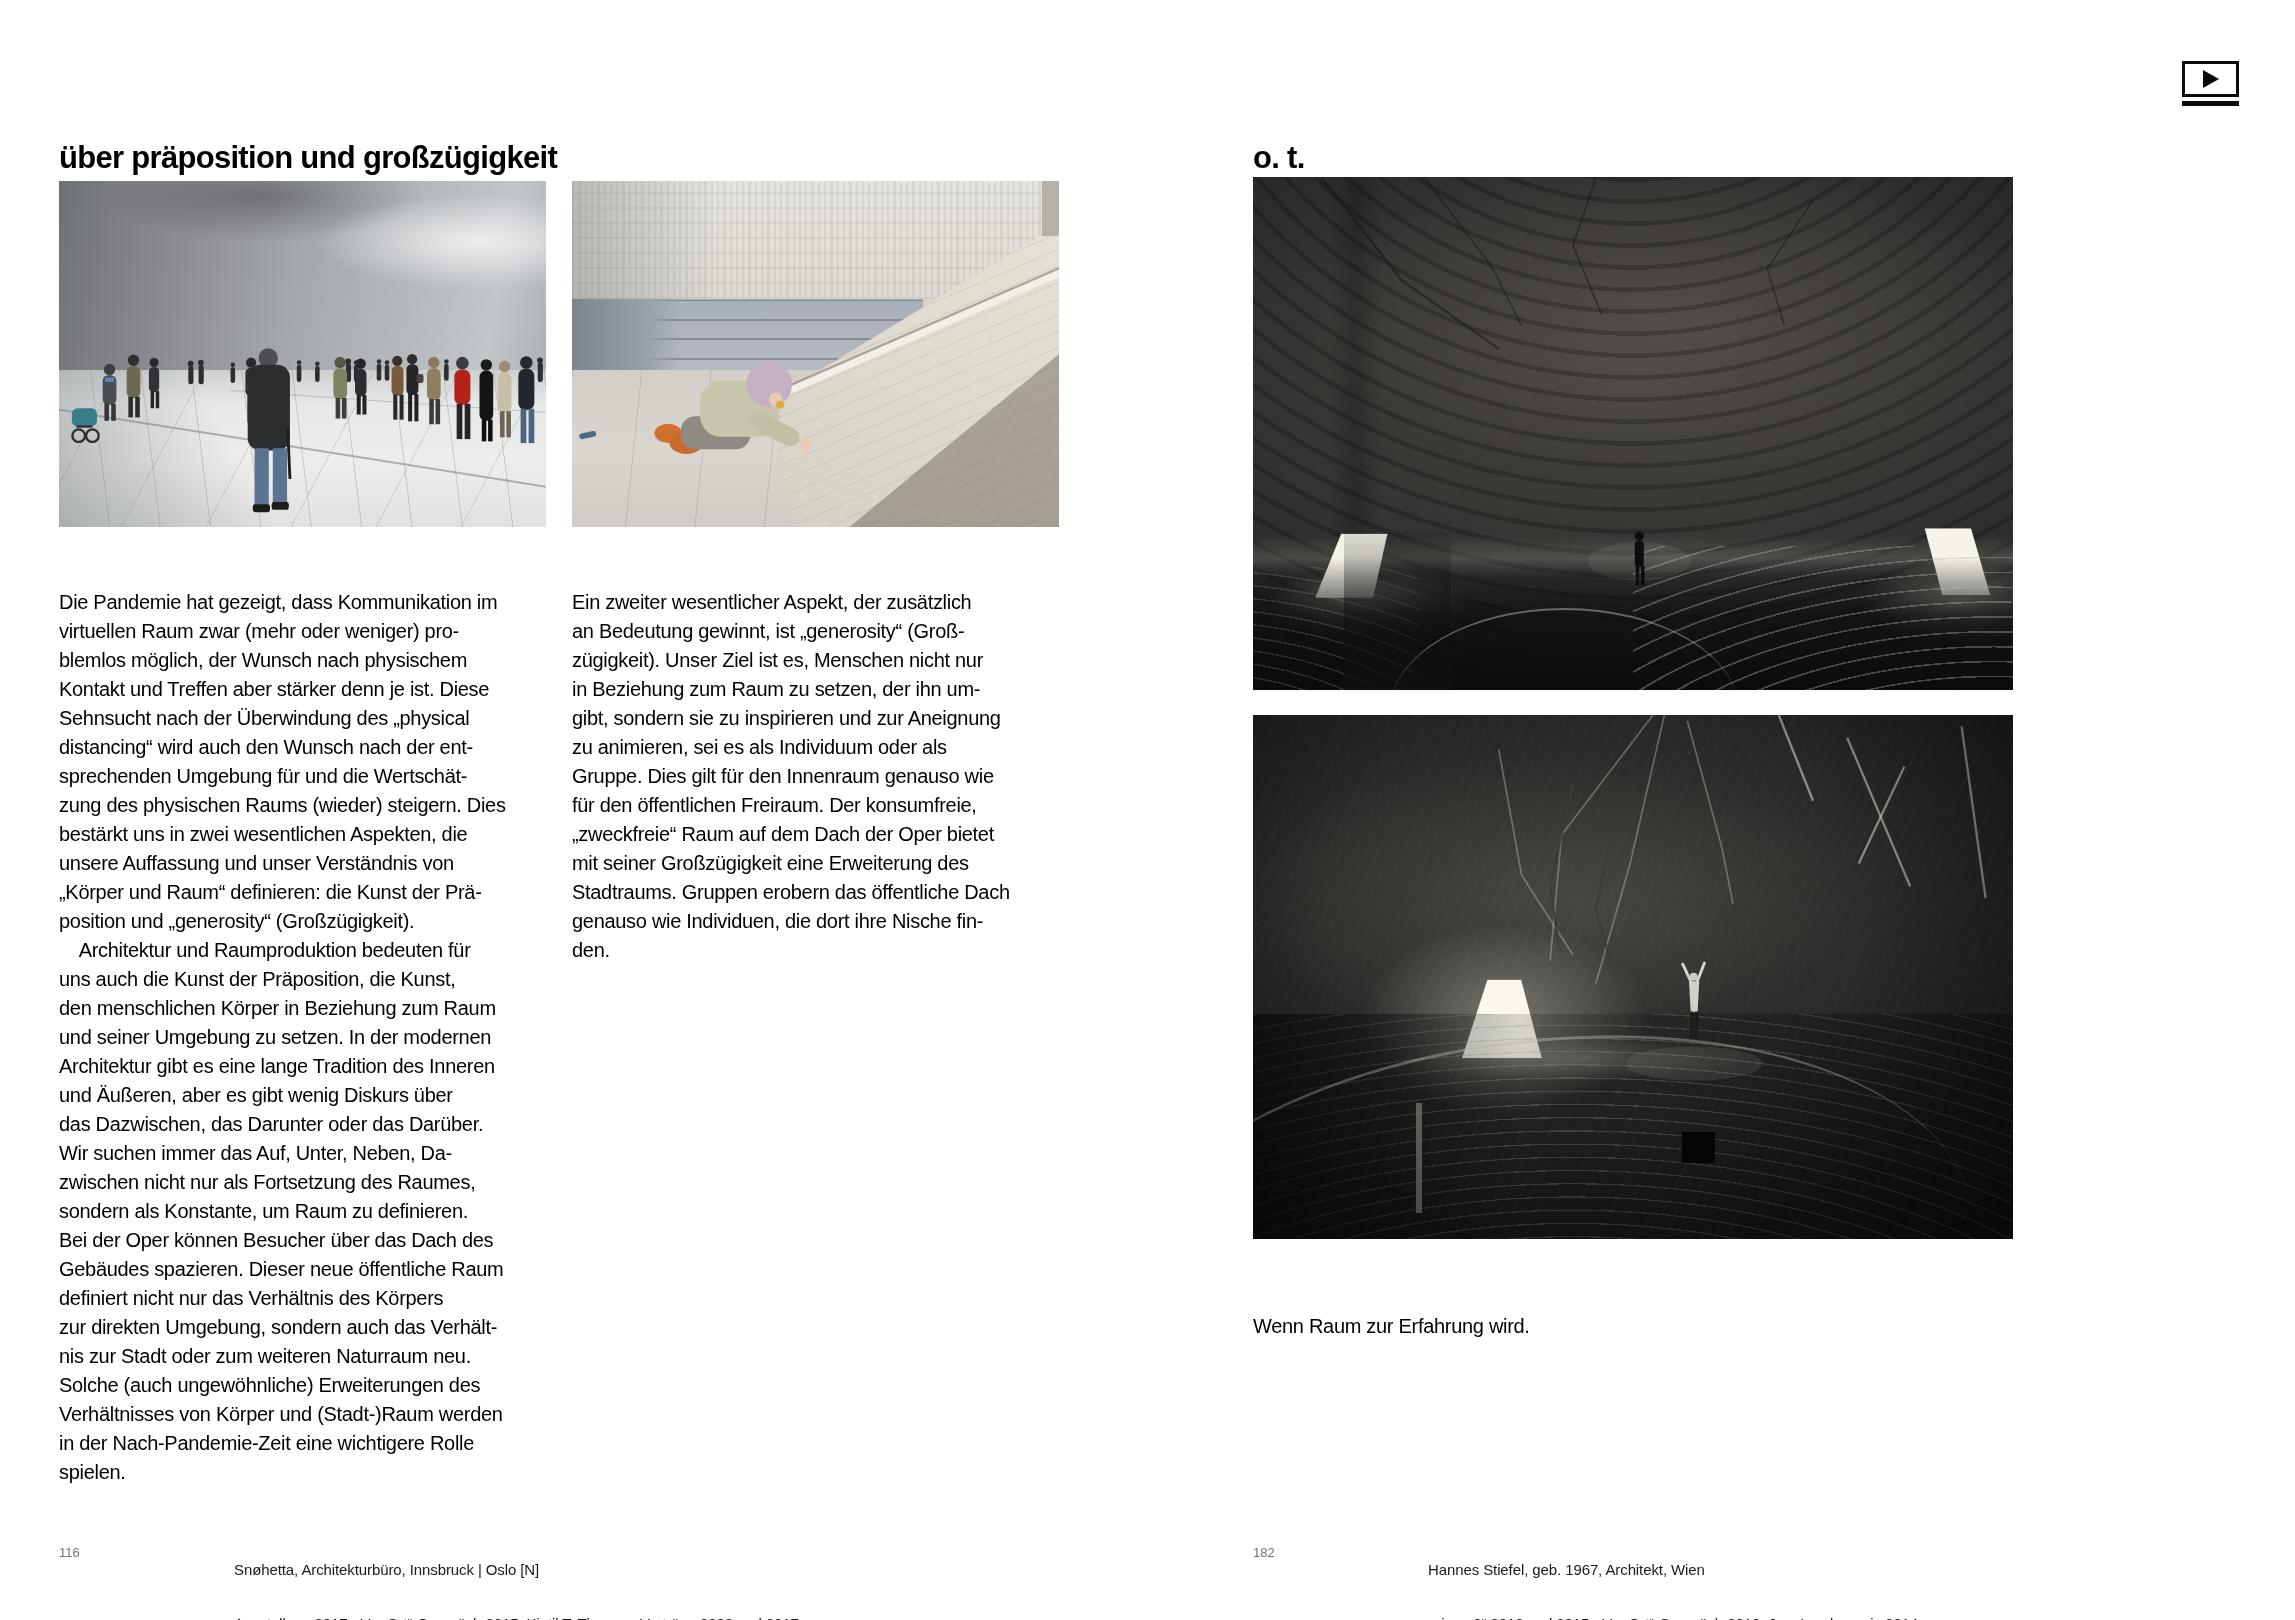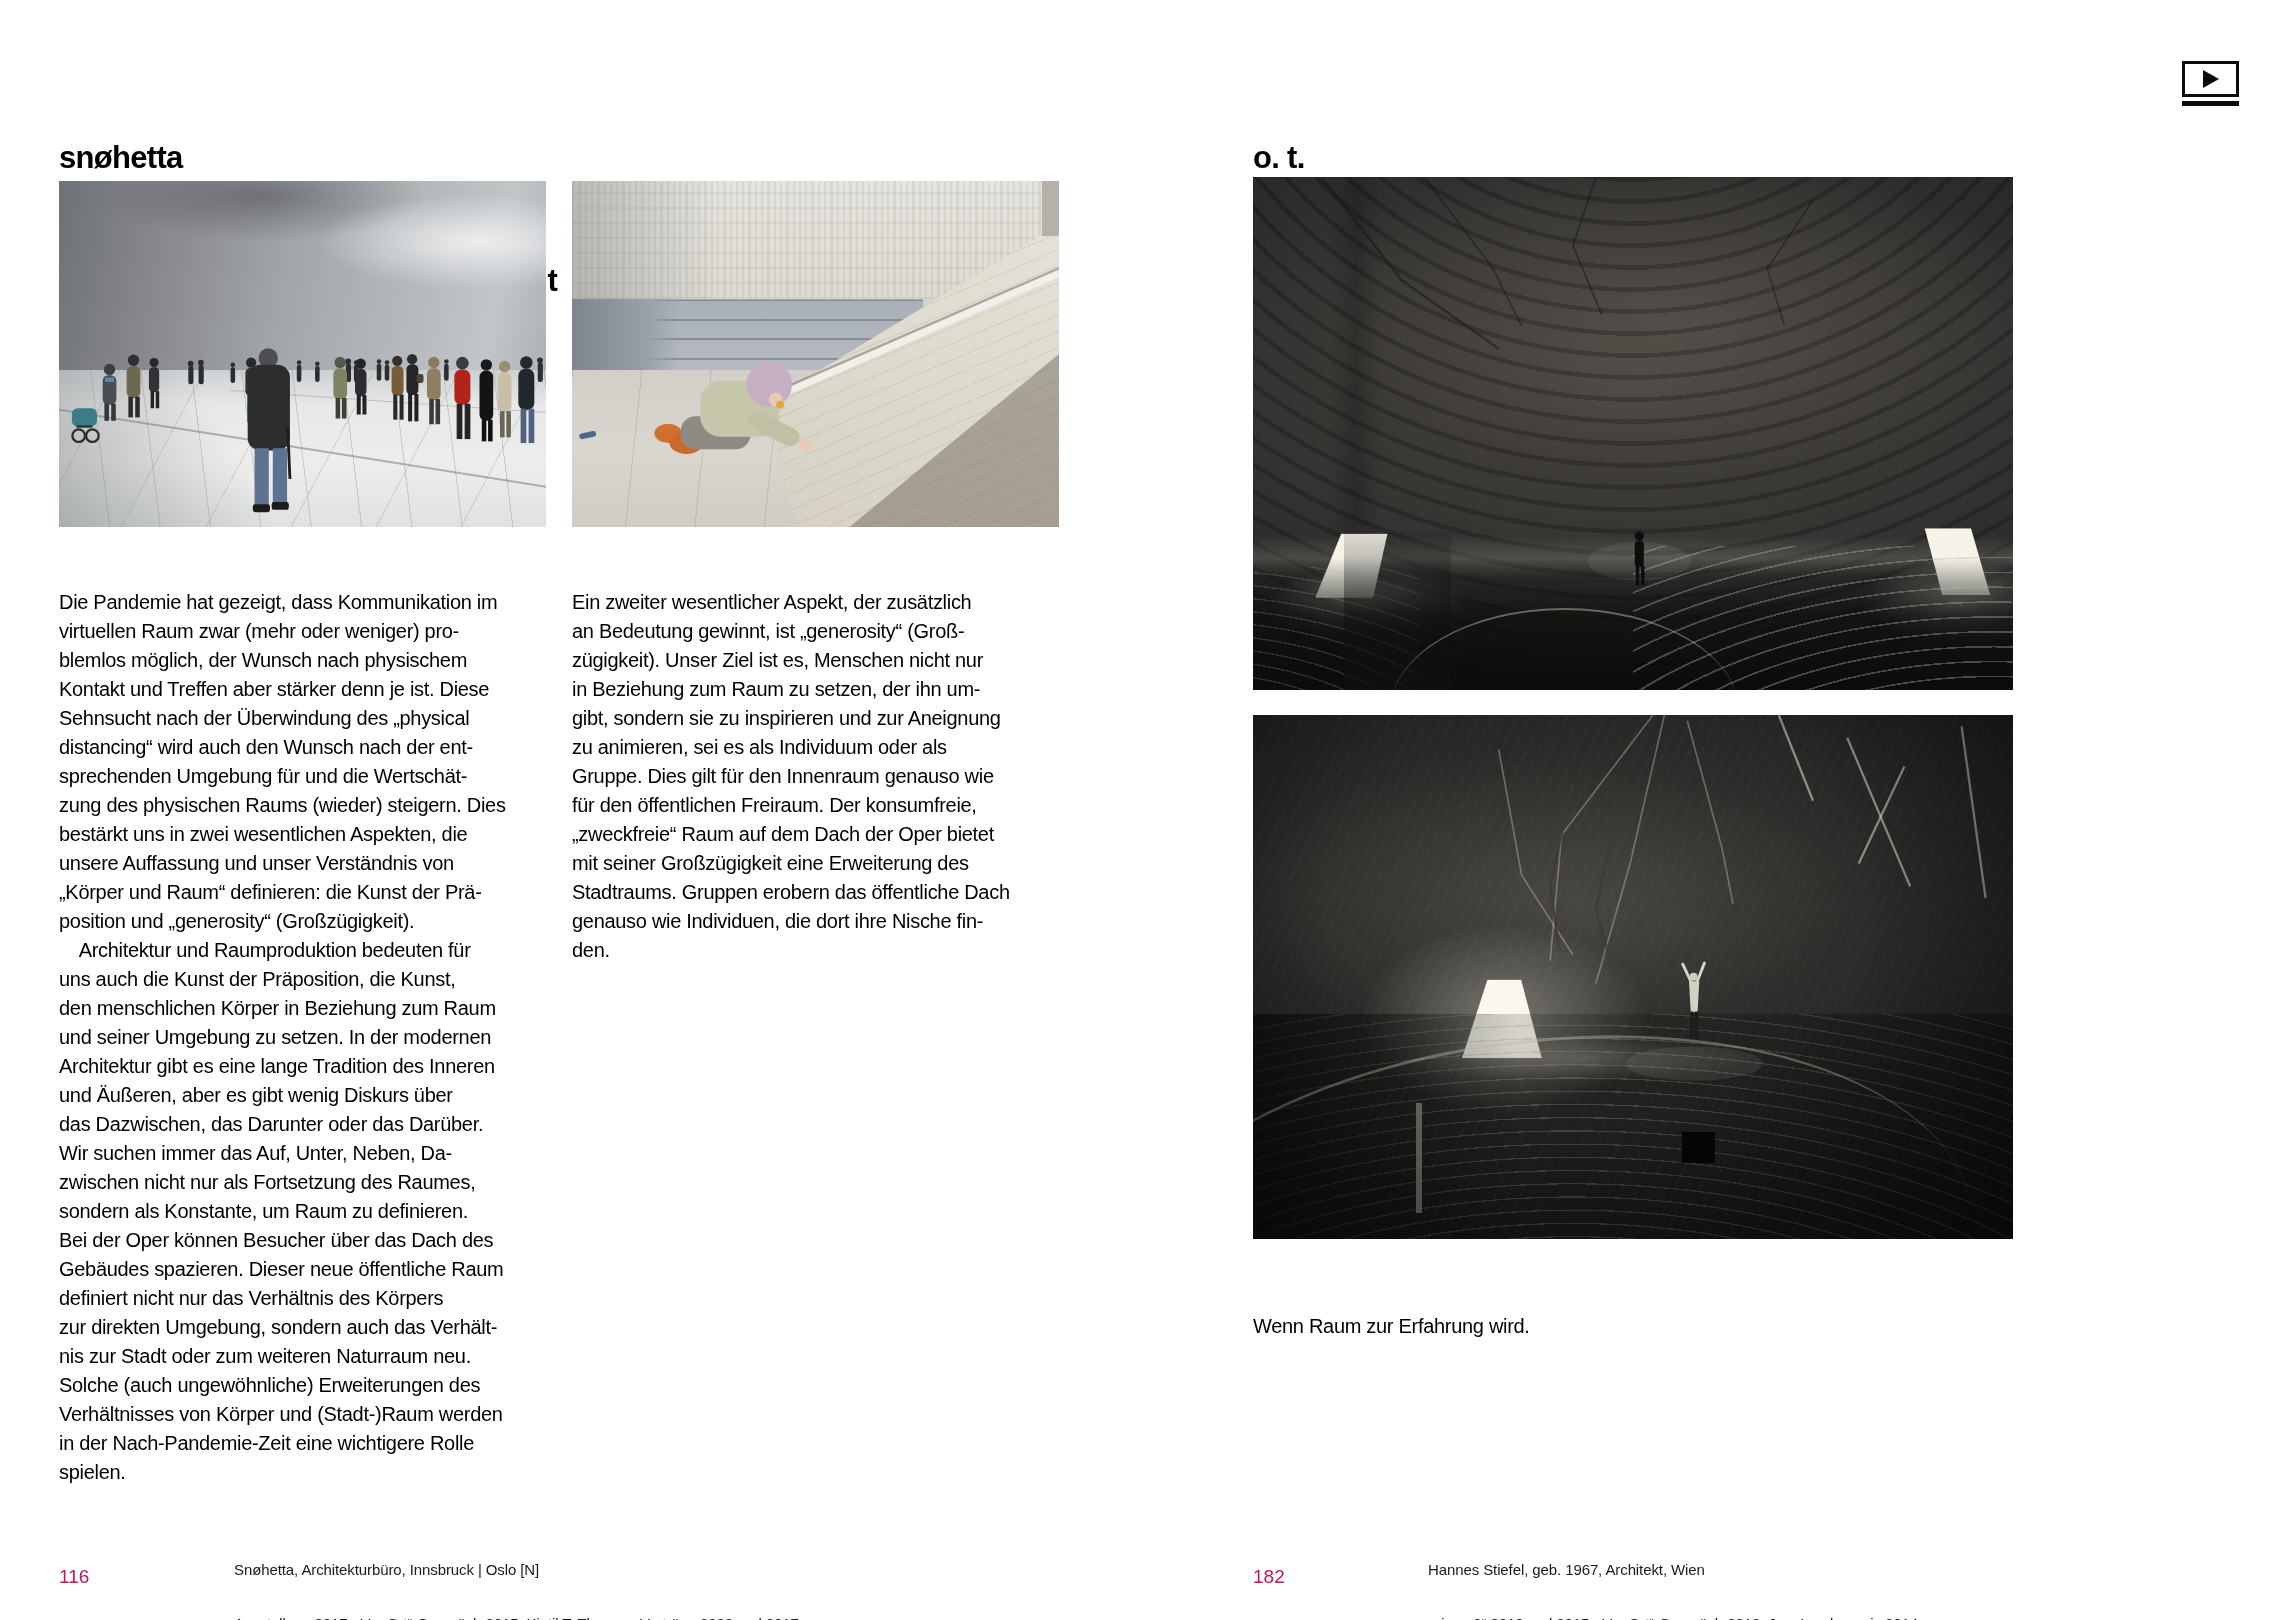--- a/index.html
+++ b/index.html
@@ -4,21 +4,21 @@
 <style>
   html,body{margin:0;padding:0;background:#ffffff;}
   body{width:2295px;height:1620px;position:relative;overflow:hidden;
        font-family:"Liberation Sans","DejaVu Sans",sans-serif;color:#000;}
   .abs{position:absolute;}
   
   .page-title{font-size:31px;font-weight:bold;line-height:41px;letter-spacing:-0.7px;white-space:pre-wrap;}
   .body-col{font-size:20px;line-height:29px;letter-spacing:-0.3px;white-space:pre-wrap;}
   .caption{font-size:20px;line-height:29px;letter-spacing:-0.3px;white-space:pre-wrap;}
   .credits{font-size:15px;line-height:17.7px;letter-spacing:-0.1px;color:#1a1a1a;white-space:pre-wrap;}
-  .page-num{font-size:19px;line-height:17.7px;color:#be185d;margin-top:24px;}
+  .page-num{font-size:13px;line-height:17.7px;color:#737373;}
   
   .photo{overflow:hidden;}
   .photo *{position:absolute;}
   
   .p1-sky{left:0;top:0;width:100%;height:190px;
     background:
       radial-gradient(ellipse 60% 45% at 86% 32%, rgba(238,240,241,.95) 0%, rgba(238,240,241,0) 55%),
       radial-gradient(ellipse 55% 40% at 42% 8%, rgba(66,68,73,.50) 0%, rgba(66,68,73,0) 60%),
       linear-gradient(100deg,#6e7176 0%,#87898e 22%,#a3a6aa 48%,#b6b9bc 72%,#c3c6c9 88%,#aeb1b5 100%);}
   .p1-plaza{left:0;top:189px;width:100%;height:158px;
@@ -102,21 +102,20 @@
   .vm-frame{position:absolute;left:0;top:0;width:57px;height:36px;border:3.4px solid #0b0b0b;box-sizing:border-box;background:#fff;}
   .vm-tri{position:absolute;left:20.6px;top:8.6px;width:0;height:0;border-left:16px solid #0b0b0b;border-top:9.7px solid transparent;border-bottom:9.7px solid transparent;}
   .vm-bar{position:absolute;left:0;top:40px;width:57px;height:5.1px;background:#0b0b0b;}
 </style>
 </head>
 <body>
 
 <div class="abs" style="left:0;top:0;width:1148px;height:1620px;">
 
   <div class="abs page-title" style="left:59px;top:55px;">
-    <span style="display:block">snøhetta</span>
     <span style="display:block">über präposition und großzügigkeit</span>
   </div>
 
   <div class="abs photo" style="left:59px;top:181px;width:487px;height:346px;">
     <div class="p1-sky"></div>
     <div class="p1-plaza"></div>
     <div class="p1-seam"></div>
     <div class="p1-seam2"></div>
     <svg viewBox="0 0 852 606" style="left:0;top:0;width:487px;height:346px;">
 

